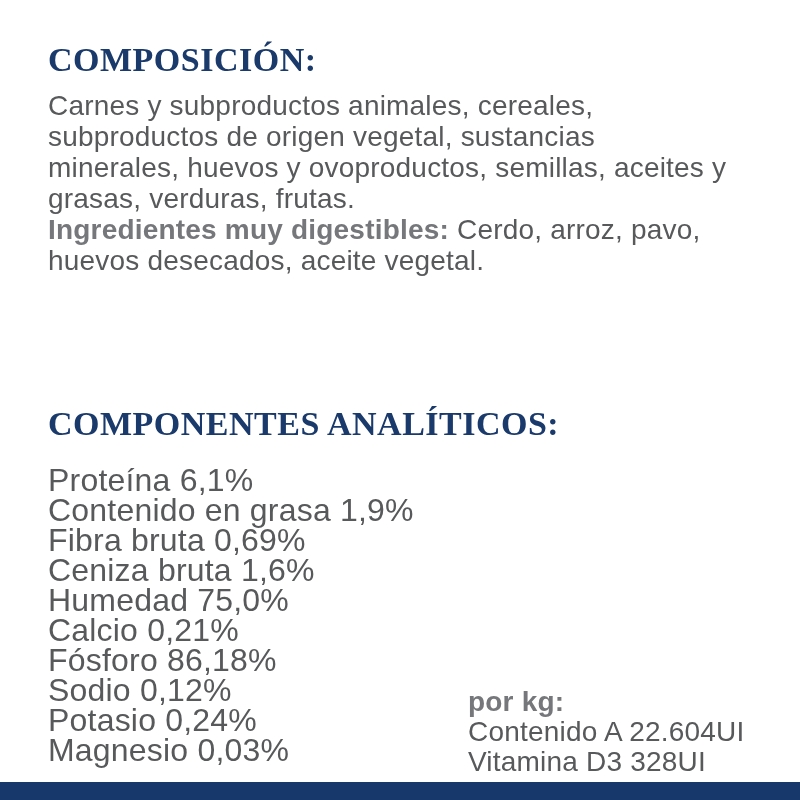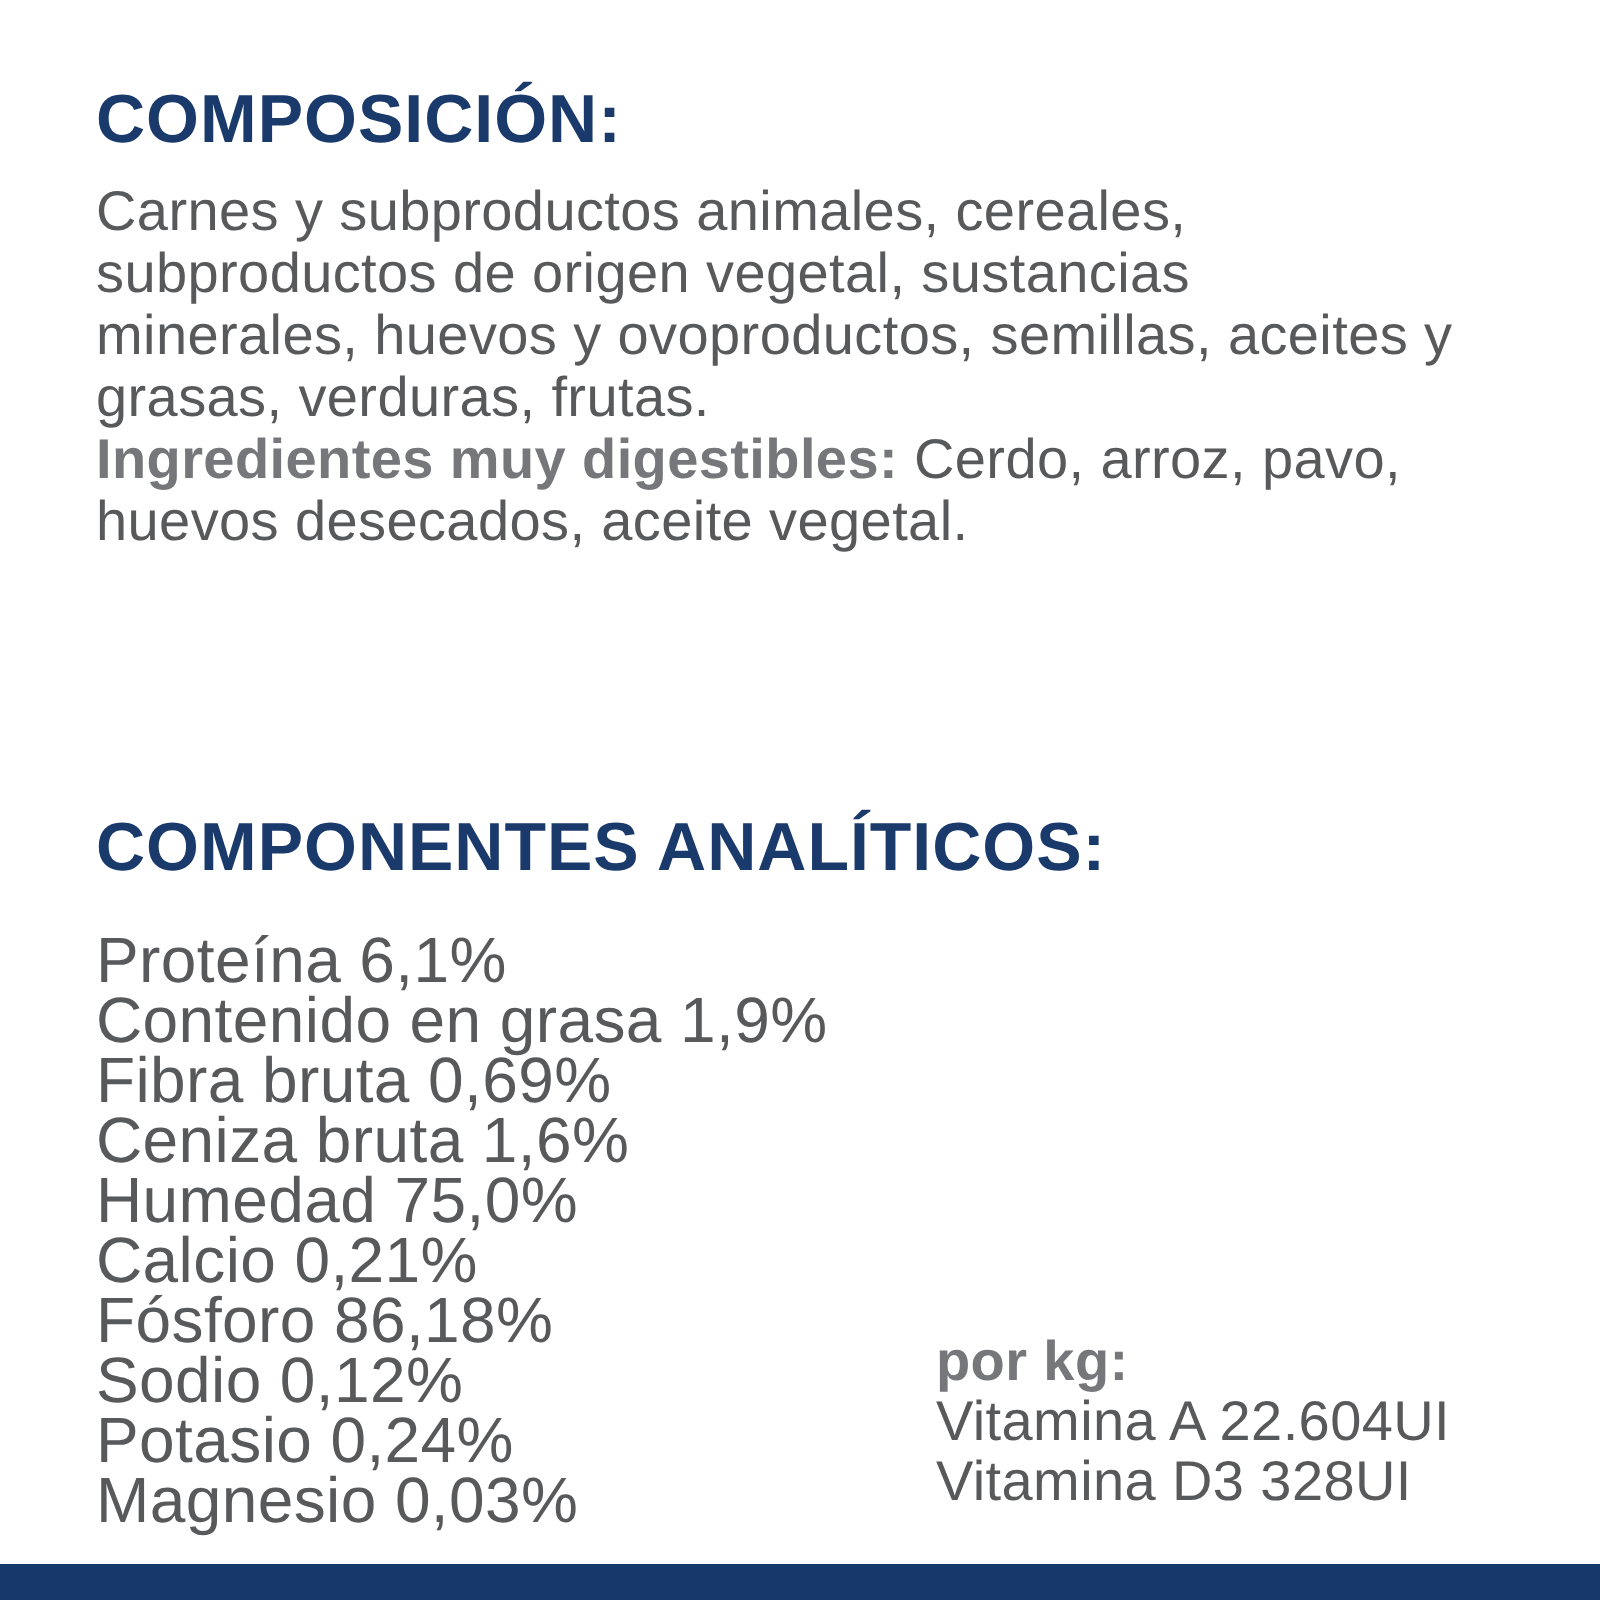--- a/index.html
+++ b/index.html
@@ -21,20 +21,21 @@
   }
   .heading{
     position:absolute;
     left:48px;
     color:var(--navy);
     font-size:34px;
     font-weight:bold;
     letter-spacing:0.5px;
     line-height:40px;
     white-space:nowrap;
+    font-family:Liberation Serif, serif;
   }
   #composition-heading{top:40px;}
   #analytical-heading{top:404px;}
   .body-text{
     position:absolute;
     left:48px;
     top:90px;
     width:682px;
     color:var(--body-gray);
     font-size:28px;
@@ -52,21 +53,21 @@
     top:465px;
     list-style:none;
     color:var(--body-gray);
     font-size:32px;
     line-height:30px;
     letter-spacing:0.2px;
   }
   .per-kg{
     position:absolute;
     left:468px;
-    top:666px;
+    top:687px;
     color:var(--body-gray);
     font-size:28px;
     line-height:30px;
     letter-spacing:0.2px;
   }
   .per-kg .per-kg-label{
     color:var(--bold-gray);
     font-weight:bold;
   }
   .bottom-bar{
@@ -100,19 +101,19 @@
     <li>Humedad 75,0%</li>
     <li>Calcio 0,21%</li>
     <li>Fósforo 86,18%</li>
     <li>Sodio 0,12%</li>
     <li>Potasio 0,24%</li>
     <li>Magnesio 0,03%</li>
   </ul>
 
   <div class="per-kg">
     <div class="per-kg-label">por kg:</div>
-    <div>Vitamina A 22.604UI</div>
+    <div>Contenido A 22.604UI</div>
     <div>Vitamina D3 328UI</div>
   </div>
 
   <div class="bottom-bar"></div>
 
 </div>
 
 </body></html>

